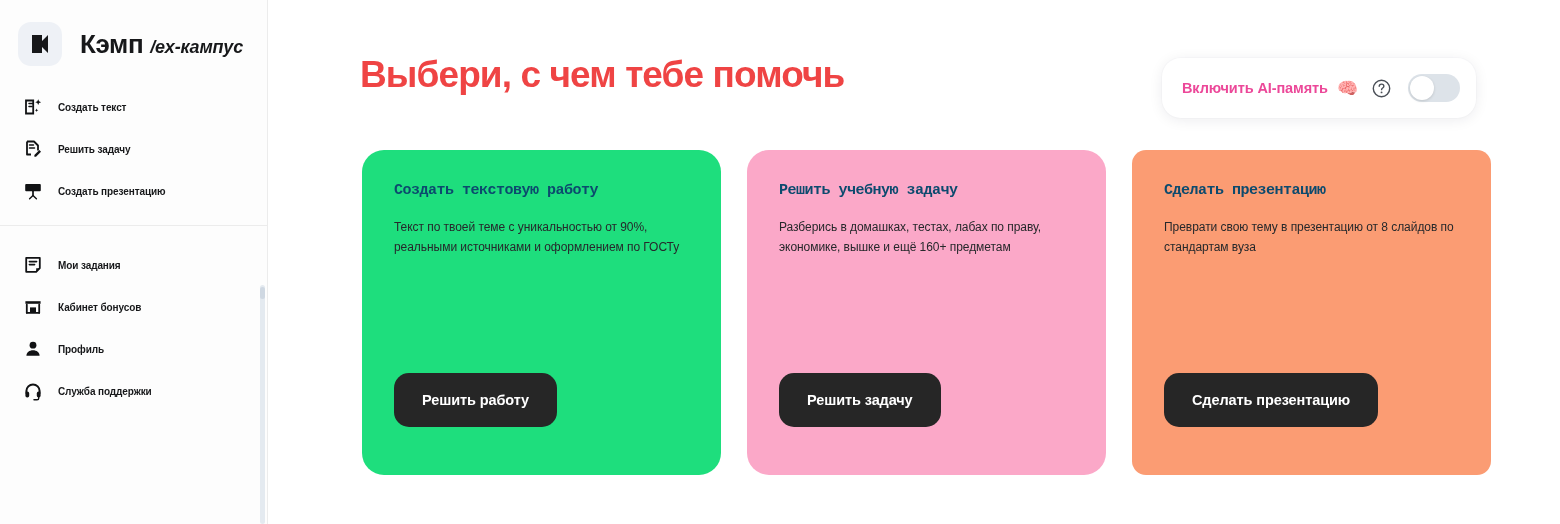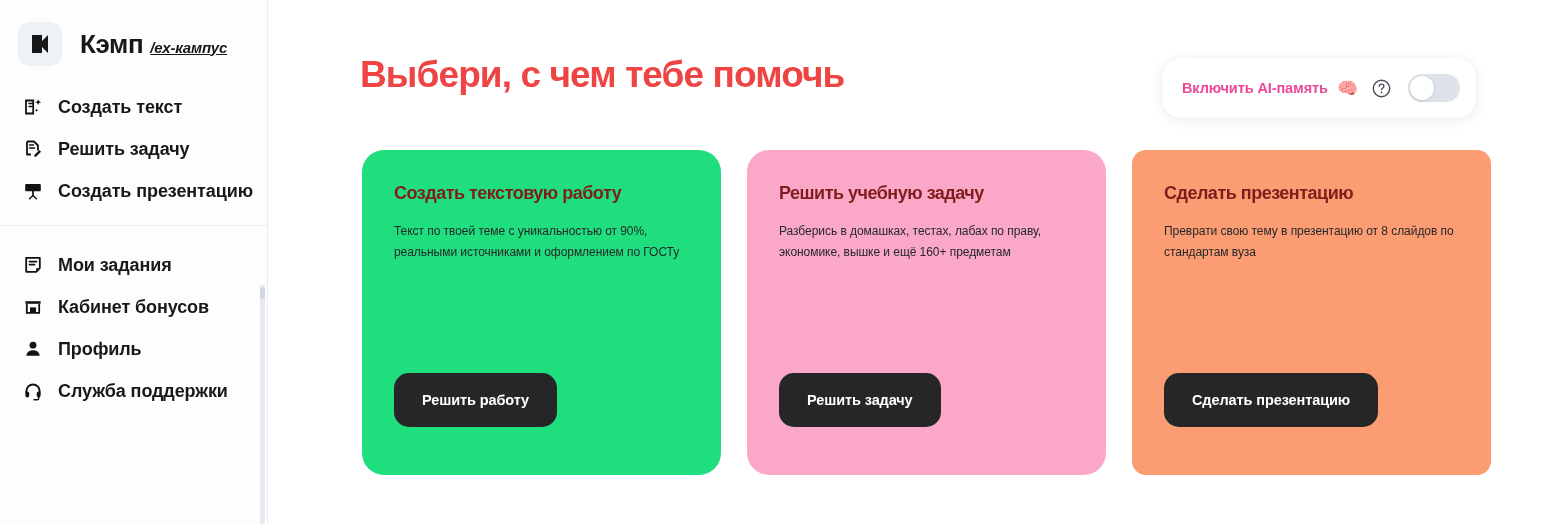--- a/index.html
+++ b/index.html
@@ -26,37 +26,37 @@
     width: 44px; height: 44px; border-radius: 13px;
     background: #eef1f6;
     display: flex; align-items: center; justify-content: center;
     flex: 0 0 44px;
   }
   .brand-text { display: flex; align-items: baseline; gap: 7px; }
   .brand-name {
     font-size: 26px; font-weight: 700; color: #17181a; letter-spacing: -0.4px;
   }
   .brand-sub {
-    font-size: 15px; font-weight: 700; font-style: italic;
-    color: #17181a; letter-spacing: -0.2px; text-decoration: underline;
+    font-size: 18px; font-weight: 700; font-style: italic;
+    color: #17181a; letter-spacing: -0.2px;
   }
 
   .nav-group { padding-top: 20px; }
   .nav-group.second { padding-top: 18px; }
   .nav-item {
     display: flex; align-items: center; gap: 14px;
     height: 42px; padding: 0 18px 0 22px; cursor: pointer;
   }
   .nav-icon {
     width: 22px; height: 22px; flex: 0 0 22px;
     display: flex; align-items: center; justify-content: center;
     color: #111214;
   }
   .nav-label {
-    font-size: 18px; font-weight: 700; color: #17181a; letter-spacing: -0.1px;
+    font-size: 10px; font-weight: 700; color: #17181a; letter-spacing: -0.1px;
     white-space: nowrap;
   }
   .nav-divider {
     height: 1px; background: #ececec; margin: 13px 0 0 0; width: 100%;
   }
 
   .sb-track {
     position: absolute; right: 2px; top: 285px;
     width: 5px; height: 239px; border-radius: 3px;
     background: #e4eaf0;
@@ -105,22 +105,22 @@
   
   .cards {
     position: absolute; left: 94px; top: 150px;
     display: flex; gap: 26px;
   }
   .card {
     width: 359px; height: 325px; border-radius: 22px;
     padding: 30px 28px 0 32px; position: relative;
   }
   .card-title {
-    font-size: 18px; font-weight: 700; color: #7f1d1d;
-    letter-spacing: -0.5px; line-height: 1.5; max-width: 285px;
+    font-size: 15px; font-weight: 700; color: #0c4a6e;
+    letter-spacing: -0.5px; line-height: 1.5; max-width: 285px; font-family: Liberation Mono, monospace;
   }
   .card-desc {
     margin-top: 14px;
     font-size: 12px; font-weight: 400; color: #26282b;
     line-height: 1.73; max-width: 290px; letter-spacing: -0.05px;
   }
   .card-btn {
     position: absolute; left: 32px; bottom: 48px;
     height: 54px; border-radius: 15px; background: #262626;
     color: #ffffff; font-size: 14.5px; font-weight: 700;

